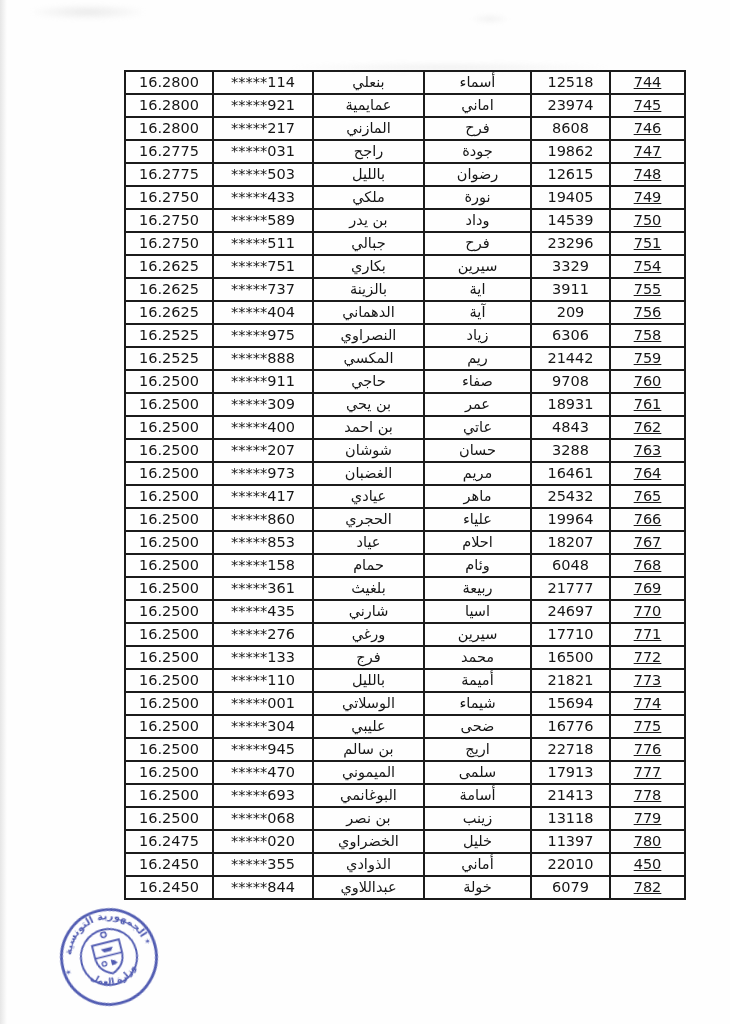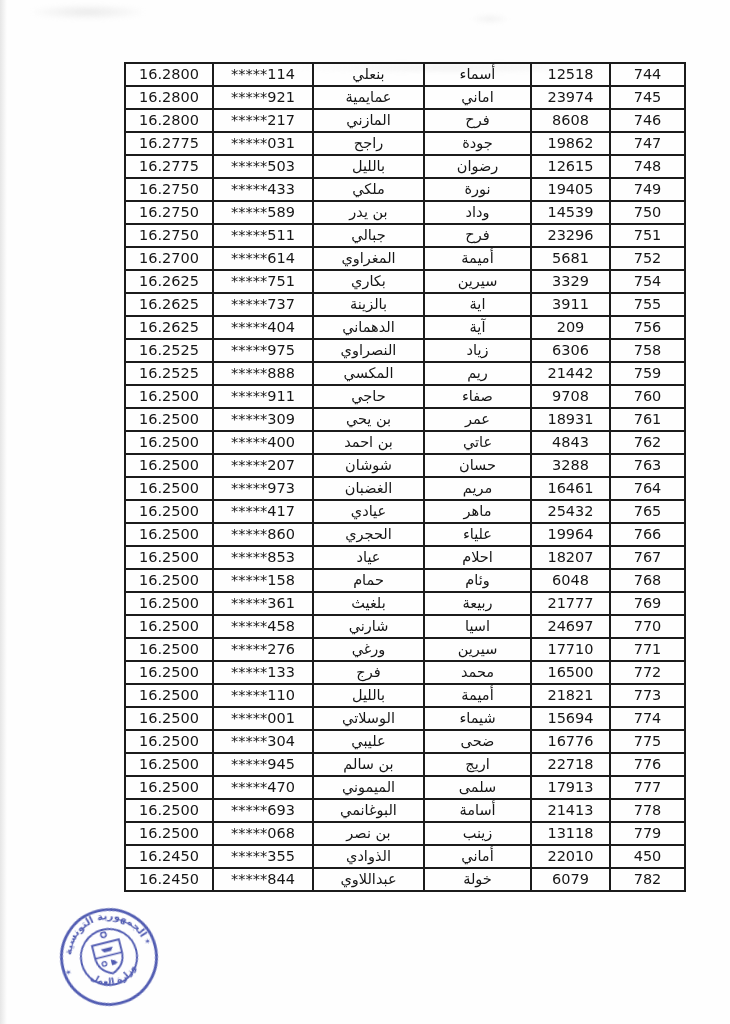--- a/index.html
+++ b/index.html
@@ -20,41 +20,41 @@
   .smudge{
     position:absolute;border-radius:50%;
     background:radial-gradient(closest-side,#d2d2d2,rgba(255,255,255,0));
     filter:blur(2px);opacity:.45;pointer-events:none;
   }
   .smudge.s1{left:28px;top:4px;width:120px;height:16px;}
   .smudge.s2{left:285px;top:62px;width:330px;height:11px;opacity:.3;}
   .smudge.s3{left:470px;top:14px;width:40px;height:10px;opacity:.3;}
 
   table.results{
-    position:absolute;left:124px;top:62px;
+    position:absolute;left:124px;top:70px;
     border-collapse:collapse;
     table-layout:fixed;
   }
   table.results td{
     border:2px solid #1b1b1b;
     height:21px;
     padding:0 2px;
     text-align:center;
     vertical-align:middle;
     font-size:14.5px;
     line-height:1;
     white-space:nowrap;
     overflow:hidden;
   }
   td.col-score{width:82px;}
   td.col-masked_id{width:94px;letter-spacing:0;}
   td.col-surname{width:105px;}
   td.col-first_name{width:101px;}
   td.col-reg_no{width:73px;}
-  td.col-rank{width:69px;}
+  td.col-rank{width:69px;text-decoration:underline;}
   td.arabic{
     direction:rtl;
     font-size:13.5px;
     font-family:"DejaVu Sans",sans-serif;
   }
 
   
   .stamp{
     position:absolute;left:58px;top:906px;width:102px;height:102px;
     opacity:.88;pointer-events:none;
@@ -131,28 +131,20 @@
       </tr>
       <tr>
         <td class="col-score">16.2750</td>
         <td class="col-masked_id">*****511</td>
         <td class="col-surname arabic">جبالي</td>
         <td class="col-first_name arabic">فرح</td>
         <td class="col-reg_no">23296</td>
         <td class="col-rank">751</td>
       </tr>
       <tr>
-        <td class="col-score">16.2700</td>
-        <td class="col-masked_id">*****614</td>
-        <td class="col-surname arabic">المغراوي</td>
-        <td class="col-first_name arabic">أميمة</td>
-        <td class="col-reg_no">5681</td>
-        <td class="col-rank">752</td>
-      </tr>
-      <tr>
         <td class="col-score">16.2625</td>
         <td class="col-masked_id">*****751</td>
         <td class="col-surname arabic">بكاري</td>
         <td class="col-first_name arabic">سيرين</td>
         <td class="col-reg_no">3329</td>
         <td class="col-rank">754</td>
       </tr>
       <tr>
         <td class="col-score">16.2625</td>
         <td class="col-masked_id">*****737</td>
@@ -260,21 +252,21 @@
       <tr>
         <td class="col-score">16.2500</td>
         <td class="col-masked_id">*****361</td>
         <td class="col-surname arabic">بلغيث</td>
         <td class="col-first_name arabic">ربيعة</td>
         <td class="col-reg_no">21777</td>
         <td class="col-rank">769</td>
       </tr>
       <tr>
         <td class="col-score">16.2500</td>
-        <td class="col-masked_id">*****458</td>
+        <td class="col-masked_id">*****435</td>
         <td class="col-surname arabic">شارني</td>
         <td class="col-first_name arabic">اسيا</td>
         <td class="col-reg_no">24697</td>
         <td class="col-rank">770</td>
       </tr>
       <tr>
         <td class="col-score">16.2500</td>
         <td class="col-masked_id">*****276</td>
         <td class="col-surname arabic">ورغي</td>
         <td class="col-first_name arabic">سيرين</td>
@@ -337,20 +329,28 @@
         <td class="col-reg_no">21413</td>
         <td class="col-rank">778</td>
       </tr>
       <tr>
         <td class="col-score">16.2500</td>
         <td class="col-masked_id">*****068</td>
         <td class="col-surname arabic">بن نصر</td>
         <td class="col-first_name arabic">زينب</td>
         <td class="col-reg_no">13118</td>
         <td class="col-rank">779</td>
+      </tr>
+      <tr>
+        <td class="col-score">16.2475</td>
+        <td class="col-masked_id">*****020</td>
+        <td class="col-surname arabic">الخضراوي</td>
+        <td class="col-first_name arabic">خليل</td>
+        <td class="col-reg_no">11397</td>
+        <td class="col-rank">780</td>
       </tr>
       <tr>
         <td class="col-score">16.2450</td>
         <td class="col-masked_id">*****355</td>
         <td class="col-surname arabic">الذوادي</td>
         <td class="col-first_name arabic">أماني</td>
         <td class="col-reg_no">22010</td>
         <td class="col-rank">450</td>
       </tr>
       <tr>

